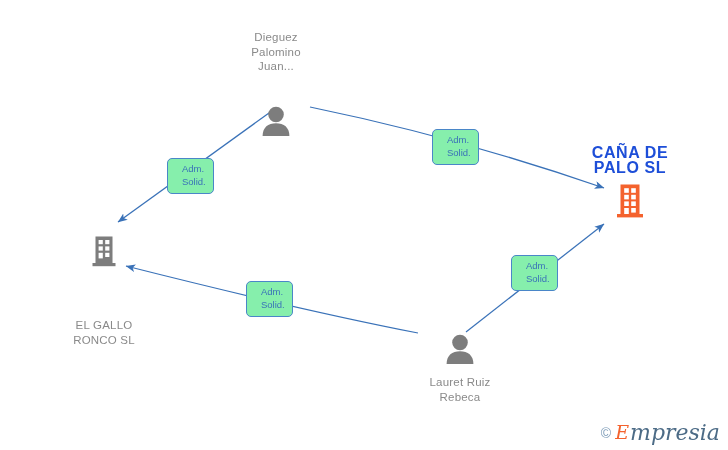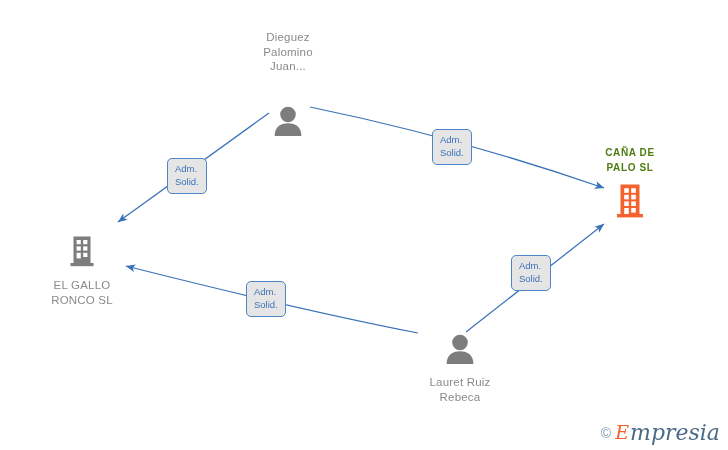--- a/index.html
+++ b/index.html
@@ -35,39 +35,39 @@
     align-items: center;
   }
   .node-label {
     font-size: 11.5px;
     line-height: 14.5px;
     color: #8a8a8a;
     letter-spacing: 0.2px;
     white-space: pre-line;
   }
   .node-label.company-focus {
-    color: #4d7c0f;
+    color: #1d4ed8;
     font-weight: bold;
-    font-size: 10px;
+    font-size: 16px;
     letter-spacing: 0.6px;
   }
   .node-icon {
     width: 40px;
     height: 40px;
     display: block;
   }
   .edge-label {
     position: absolute;
     border: 1px solid #4a86c8;
     border-radius: 5px;
-    background: #e5e5e5;
+    background: #86efac;
     color: #3a72b8;
     font-size: 9.5px;
     line-height: 12.5px;
-    padding: 4px 7px 5px 7px;
+    padding: 4px 7px 5px 14px;
     text-align: left;
     white-space: pre-line;
     box-sizing: border-box;
   }
   #watermark {
     position: absolute;
     right: 8px;
     bottom: 8px;
     display: flex;
     align-items: center;
@@ -108,21 +108,21 @@
 
     <path d="M 269,113 L 118,222" fill="none" stroke="#3a72b8" stroke-width="1.25" marker-end="url(#arrowblue)"></path>
 
     <path d="M 310,107 Q 460,138 604,188" fill="none" stroke="#3a72b8" stroke-width="1.25" marker-end="url(#arrowblue)"></path>
 
     <path d="M 418,333 Q 300,310 126,266" fill="none" stroke="#3a72b8" stroke-width="1.25" marker-end="url(#arrowblue)"></path>
 
     <path d="M 466,332 L 604,224" fill="none" stroke="#3a72b8" stroke-width="1.25" marker-end="url(#arrowblue)"></path>
   </svg>
 
-  <div class="node" style="left:288px; top:30px;gap:23px;">
+  <div class="node" style="left:276px; top:30px;gap:23px;">
     <div class="node-label">Dieguez
 Palomino
 Juan...</div>
     <svg class="node-icon" viewBox="0 0 40 40" style="margin-top:5px;">
       <circle cx="20" cy="12.5" r="7.8" fill="#7d7d7d"></circle>
       <path d="M6.6,34 C6.6,25.2 12.2,21.2 20,21.2 C27.8,21.2 33.4,25.2 33.4,34 Z" fill="#7d7d7d"></path>
     </svg>
   </div>
 
   <div class="node" style="left:630px; top:146px;">
@@ -135,21 +135,21 @@
       <rect x="21.2" y="7.2" width="4.6" height="4.6" fill="#ffffff"></rect>
       <rect x="14.2" y="13.8" width="4.6" height="4.6" fill="#ffffff"></rect>
       <rect x="21.2" y="13.8" width="4.6" height="4.6" fill="#ffffff"></rect>
       <rect x="14.2" y="20.4" width="4.6" height="4.6" fill="#ffffff"></rect>
       <rect x="21.2" y="20.4" width="4.6" height="4.6" fill="#ffffff"></rect>
       <rect x="14.2" y="27" width="4.6" height="6" fill="#ffffff"></rect>
       <rect x="21.2" y="27" width="4.6" height="4.6" fill="#ffffff"></rect>
     </svg>
   </div>
 
-  <div class="node" style="left:82px; top:232px;">
+  <div class="node" style="left:104px; top:232px;gap:40px;">
     <svg class="node-icon" viewBox="0 0 40 40">
       <rect x="11.5" y="4.5" width="17" height="27" fill="#7d7d7d"></rect>
       <rect x="8.5" y="31" width="23" height="3.2" fill="#7d7d7d"></rect>
       <rect x="14.6" y="8" width="4.2" height="4.2" fill="#ffffff"></rect>
       <rect x="21.2" y="8" width="4.2" height="4.2" fill="#ffffff"></rect>
       <rect x="14.6" y="14.4" width="4.2" height="4.2" fill="#ffffff"></rect>
       <rect x="21.2" y="14.4" width="4.2" height="4.2" fill="#ffffff"></rect>
       <rect x="14.6" y="20.8" width="4.2" height="5.6" fill="#ffffff"></rect>
       <rect x="21.2" y="20.8" width="4.2" height="4.2" fill="#ffffff"></rect>
     </svg>

